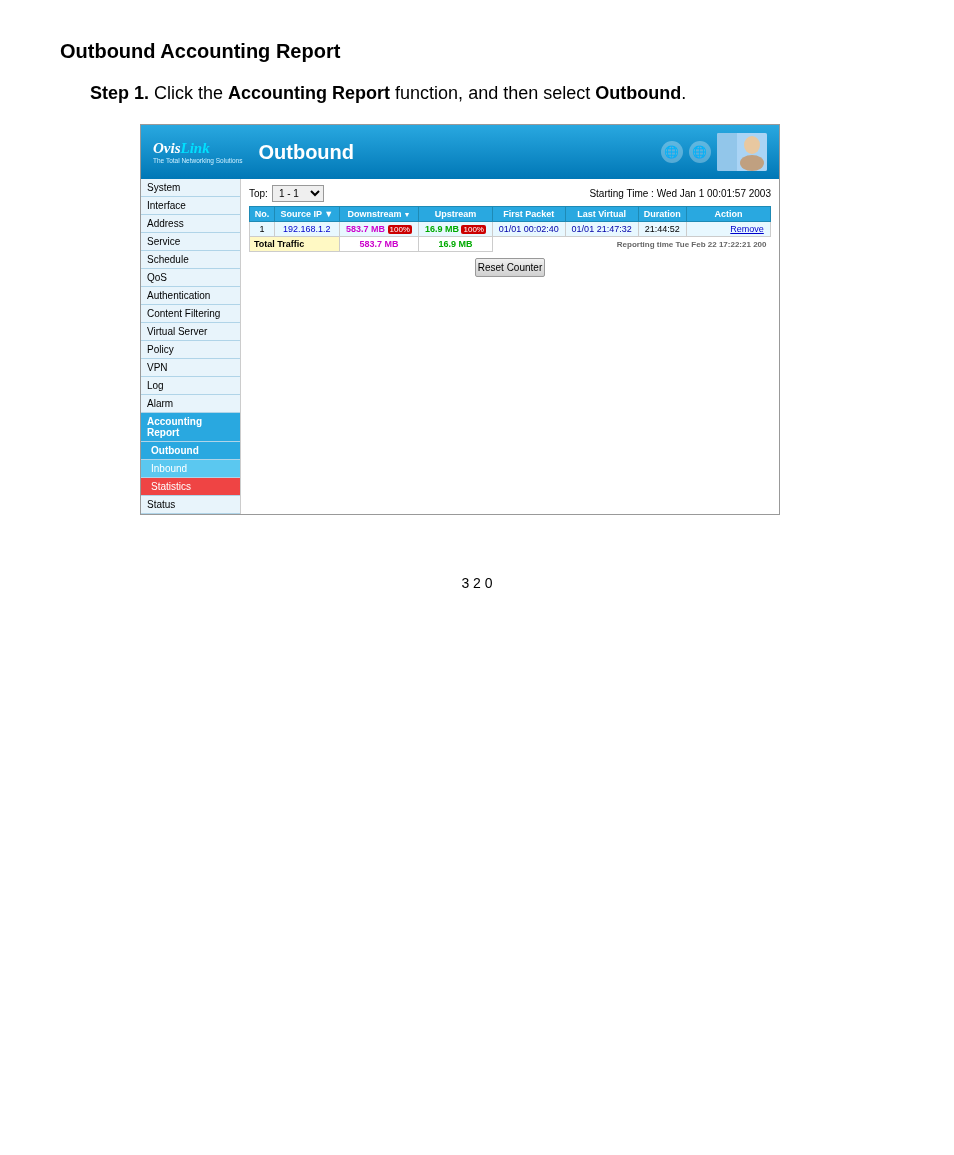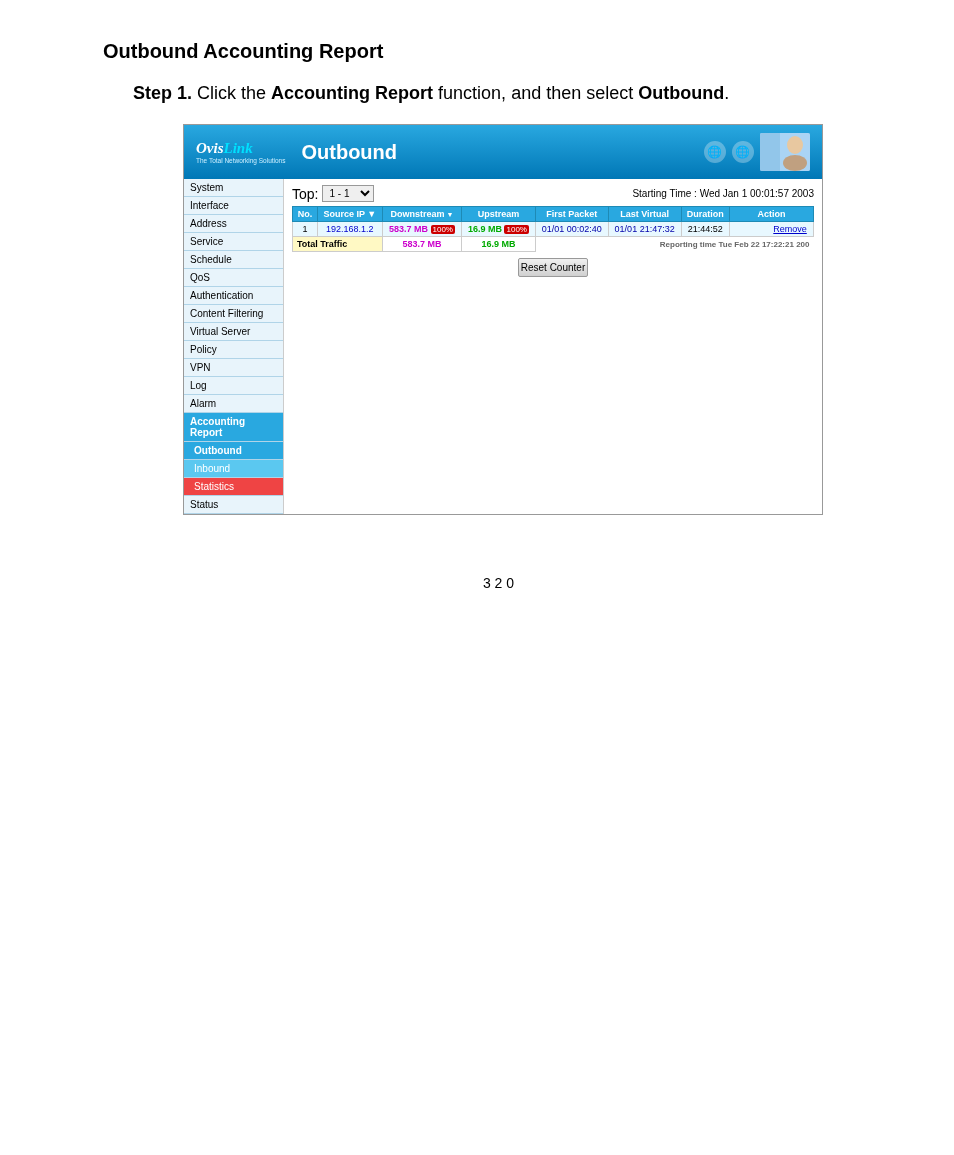--- a/index.html
+++ b/index.html
@@ -7,21 +7,20 @@
       background: #fff;
       font-family: Arial, sans-serif;
       font-size: 13px;
       color: #000;
       width: 954px;
       min-height: 1155px;
     }
 
     .page-container {
       padding: 40px 60px;
-      margin-left: 43px;
     }
 
     .page-title {
       font-size: 20px;
       font-weight: bold;
       margin-bottom: 20px;
       color: #000;
     }
 
     .step-text {
@@ -136,21 +135,21 @@
       margin-bottom: 4px;
     }
 
     .top-left {
       display: flex;
       align-items: center;
       gap: 4px;
     }
 
     .top-label {
-      font-size: 14px;
+      font-size: 10px;
       color: #000;
     }
 
     .top-select {
       font-size: 10px;
       padding: 1px 2px;
       border: 1px solid #999;
     }
 
     .starting-time {

